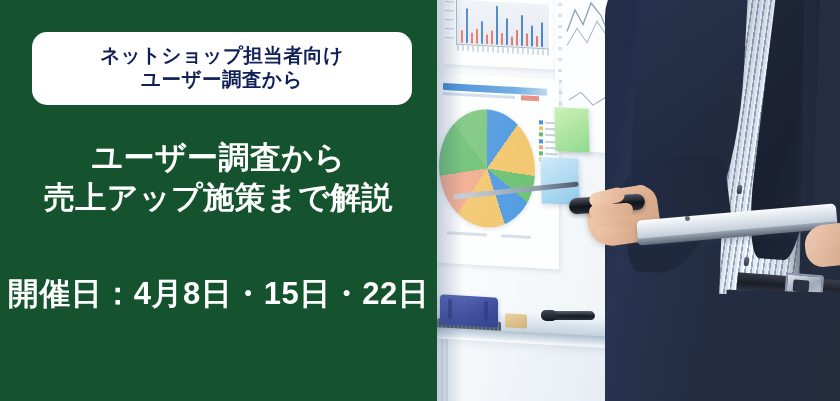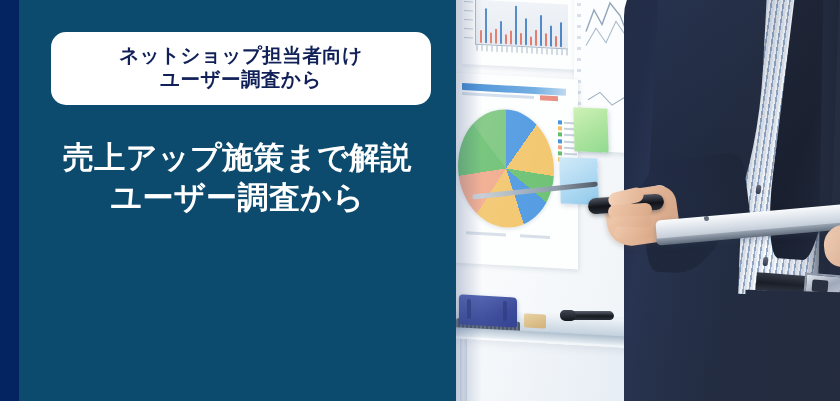--- a/index.html
+++ b/index.html
@@ -13,23 +13,22 @@
     display:flex;
     background:#042361;
   }
 
   
   .left-panel{
     position:relative;
     width:437px;
     height:401px;
     flex:0 0 437px;
-    background:#0c4a6e;
+    background:#14532d;
     overflow:hidden;
-    margin-left:19px;
   }
 
   .badge{
     position:absolute;
     left:32px;top:32px;
     width:380px;
     height:73px;
     background:#ffffff;
     border-radius:15px;
     display:flex;
@@ -410,24 +409,27 @@
 <div class="banner">
 
   <div class="left-panel">
 
     <div class="badge">
       <span class="badge-line">ネットショップ担当者向け</span>
       <span class="badge-line">ユーザー調査から</span>
     </div>
 
     <div class="headline">
+      <span class="headline-line l1">ユーザー調査から</span>
       <span class="headline-line l2">売上アップ施策まで解説</span>
-      <span class="headline-line l1">ユーザー調査から</span>
-    </div>
-
+    </div>
+
+    <div class="dateline">
+      <span class="dateline-text">開催日：4月8日・15日・22日</span>
+    </div>
 
   </div>
 
   <div class="photo">
 
     <div class="window-light"></div>
     <div class="window-mullion" style="left:4px;top:-10px;width:7px;height:420px;"></div>
     <div class="window-mullion" style="left:-4px;top:250px;width:210px;height:6px;"></div>
 
     <div class="whiteboard"></div>

